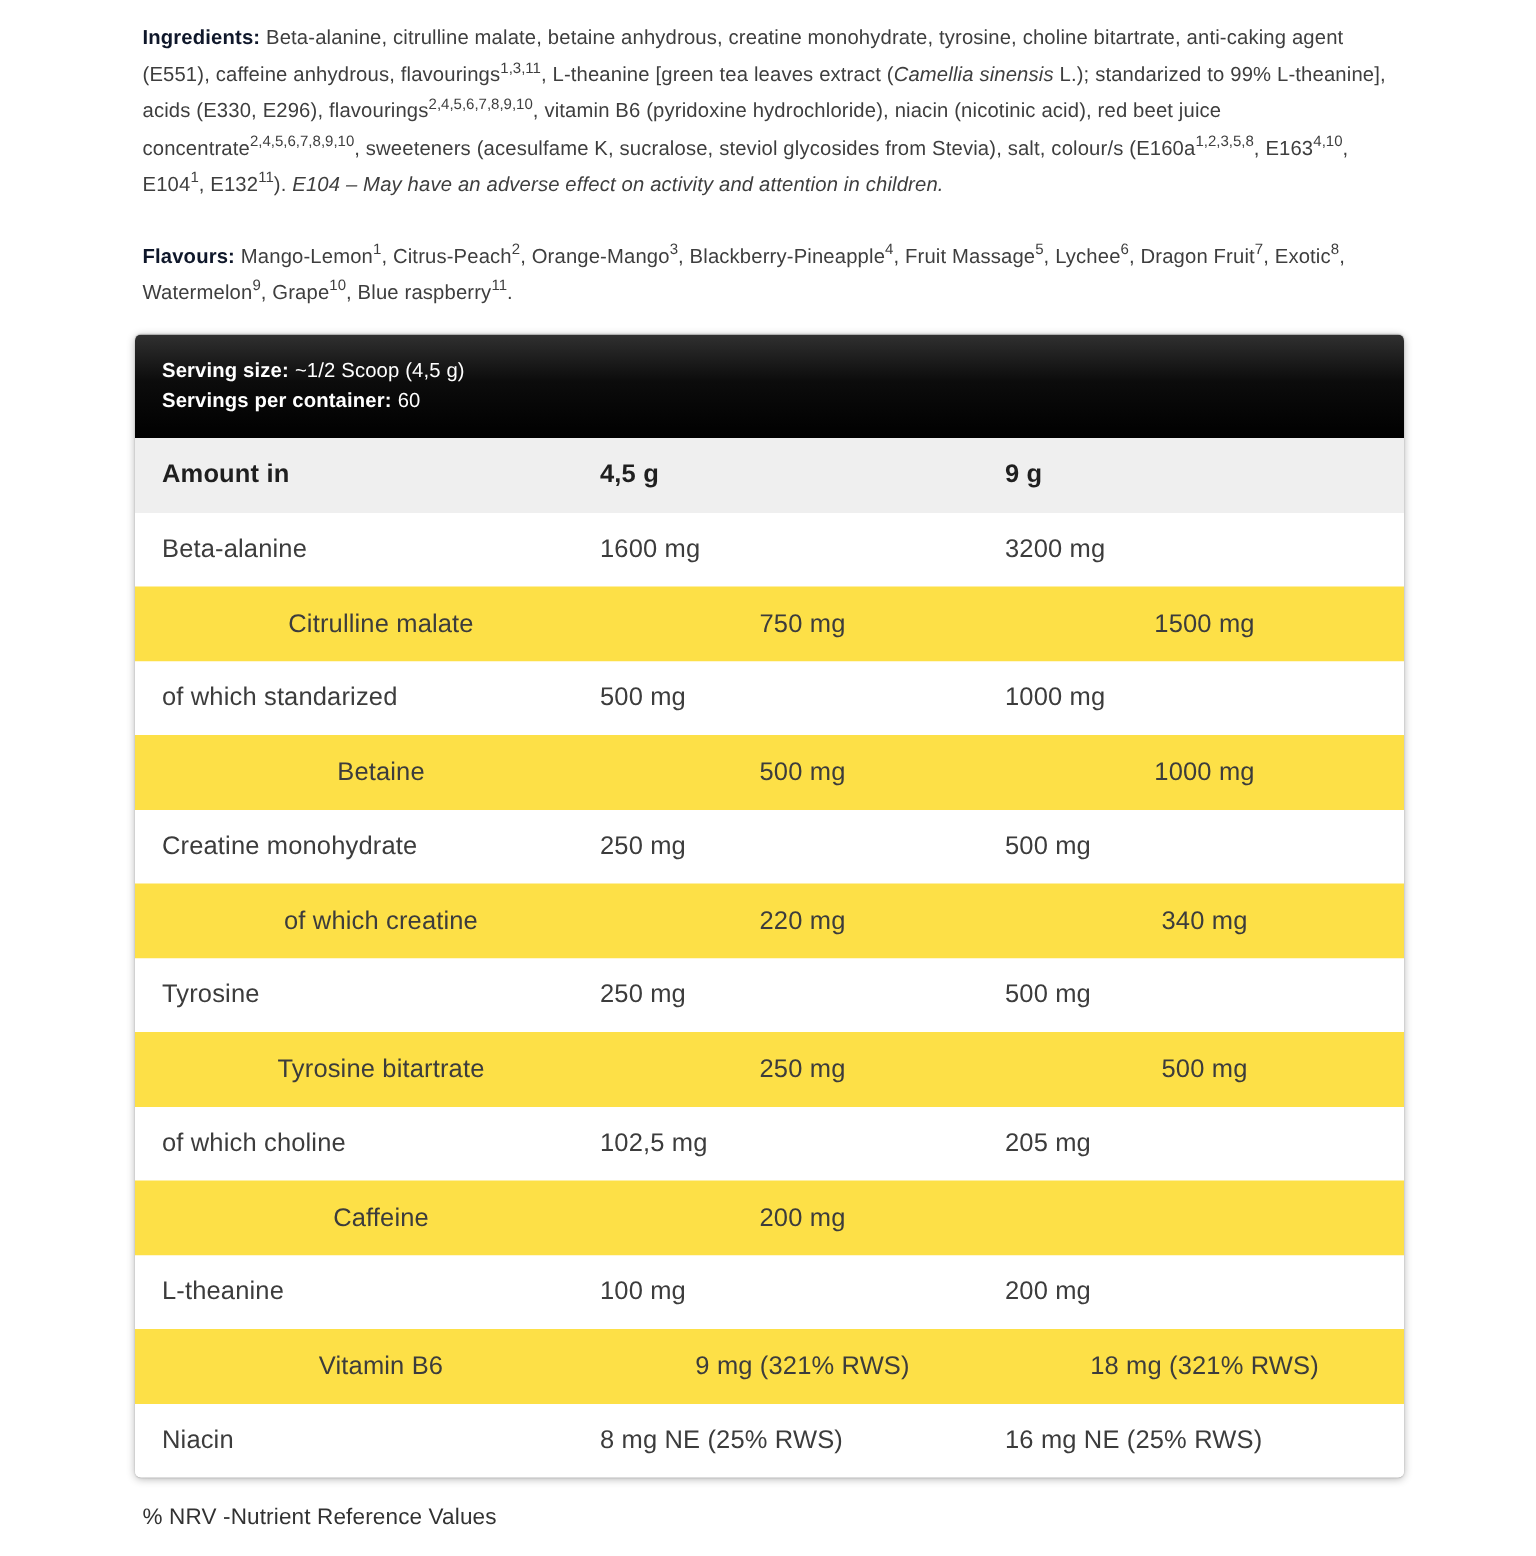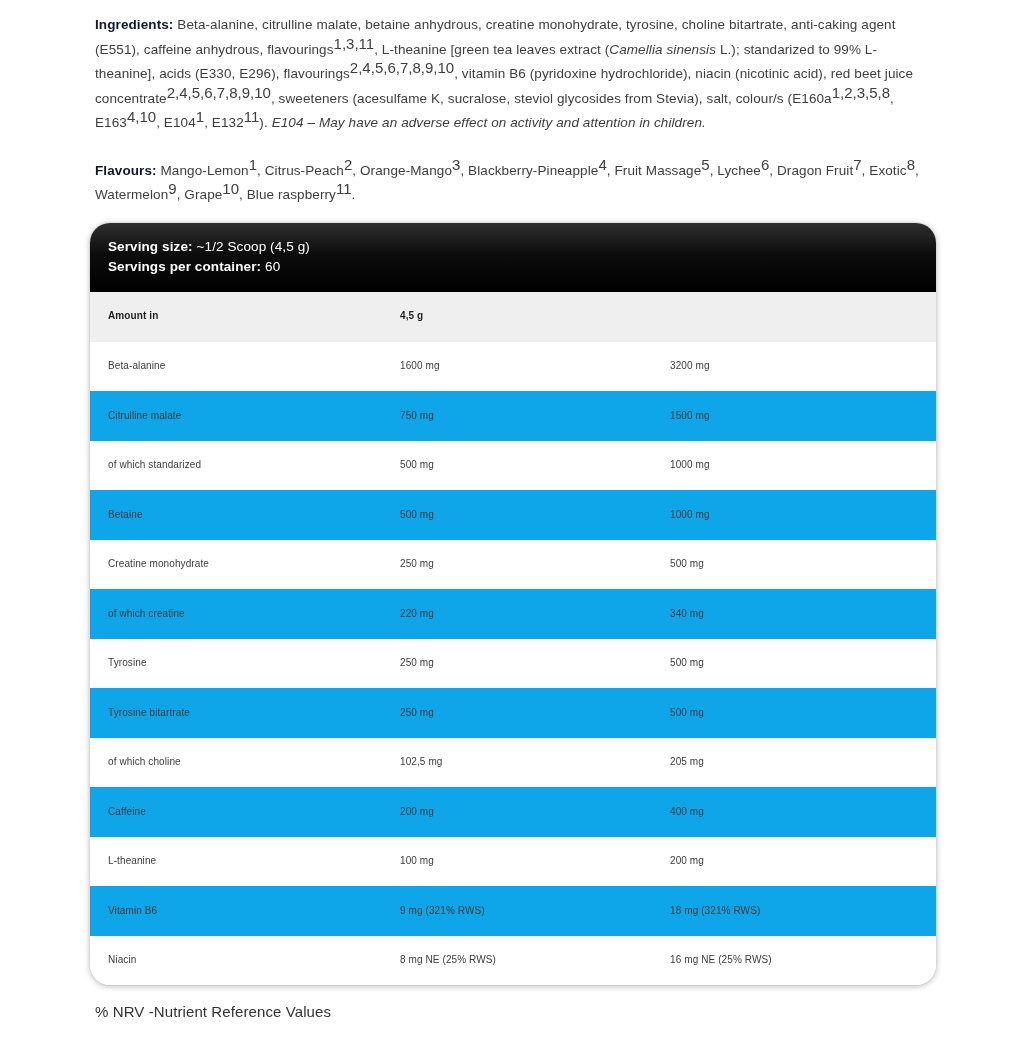--- a/index.html
+++ b/index.html
@@ -2,42 +2,42 @@
 <html><head>
 <meta charset="utf-8">
 <style>
   html,body { margin:0; padding:0; background:#ffffff; }
   body { width:1024px; height:1037px; font-family:"Liberation Sans", sans-serif; overflow:hidden; }
   .page { padding:13px 88px 0 95px; color:#3e3e3e; font-size:13.5px; line-height:24.5px; letter-spacing:0.1px; }
   .para { margin:0 0 23px 0; text-align:left; }
   .para.flavours { margin-bottom:15px; }
   .bold { font-weight:bold; color:#0f172a; }
   .italic { font-style:italic; }
-  sup { font-size:15px; line-height:0; letter-spacing:0; }
+  sup { font-size:10px; line-height:0; letter-spacing:0; }
 
   .facts-card {
     margin-left:-5px; width:846px;
-    border-radius:20px; overflow:hidden;
+    border-radius:4px; overflow:hidden;
     box-shadow:0 1px 6px rgba(0,0,0,0.30), 0 0 1px rgba(0,0,0,0.25);
     background:#fff;
   }
   .facts-header {
     background:linear-gradient(180deg,#303030 0%,#0c0c0c 45%,#000 100%);
     color:#ffffff; padding:14px 18px; font-size:13.5px; line-height:20.5px;
   }
   .serving-line .lbl { font-weight:bold; color:#fff; }
   .serving-line .val { margin-left:4px; font-weight:normal; }
 
   .facts-row {
     display:grid; grid-template-columns:292px 270px auto;
     align-items:center; padding-left:18px;
-    height:49.5px; background:#ffffff; color:#3c3c3c; font-size:10px;
+    height:49.5px; background:#ffffff; color:#3c3c3c; font-size:17px;
   }
   .facts-row.head { background:#efefef; font-weight:bold; color:#1f1f1f; height:50px; }
-  .facts-row.alt { background:#0ea5e9; }
+  .facts-row.alt { background:#fde047;text-align:center; }
   .cell { display:block; }
 
   .footnote { margin:15px 0 0 0; color:#323232; font-size:15px; }
 </style>
 </head>
 <body>
 
 <div class="page">
 
   <p class="para"><span class="bold">Ingredients:</span><span> Beta-alanine, citrulline malate, betaine anhydrous, creatine monohydrate, tyrosine, choline bitartrate, anti-caking agent (E551), caffeine anhydrous, flavourings</span><sup>1,3,11</sup><span>, L-theanine [green tea leaves extract (</span><span class="italic">Camellia sinensis</span><span> L.); standarized to 99% L-theanine], acids (E330, E296), flavourings</span><sup>2,4,5,6,7,8,9,10</sup><span>, vitamin B6 (pyridoxine hydrochloride), niacin (nicotinic acid), red beet juice concentrate</span><sup>2,4,5,6,7,8,9,10</sup><span>, sweeteners (acesulfame K, sucralose, steviol glycosides from Stevia), salt, colour/s (E160a</span><sup>1,2,3,5,8</sup><span>, E163</span><sup>4,10</sup><span>, E104</span><sup>1</sup><span>, E132</span><sup>11</sup><span>). </span><span class="italic">E104 – May have an adverse effect on activity and attention in children.</span></p>
@@ -52,20 +52,21 @@
       </div>
       <div class="serving-line">
         <span class="lbl">Servings per container:</span><span class="val">60</span>
       </div>
     </div>
 
     <div>
       <div class="facts-row head">
         <span class="cell">Amount in</span>
         <span class="cell">4,5 g</span>
+        <span class="cell">9 g</span>
       </div>
       <div>
           <div class="facts-row">
     <span class="cell">Beta-alanine</span>
     <span class="cell">1600 mg</span>
     <span class="cell">3200 mg</span>
   </div>
           <div class="facts-row alt">
     <span class="cell">Citrulline malate</span>
     <span class="cell">750 mg</span>
@@ -102,21 +103,20 @@
     <span class="cell">500 mg</span>
   </div>
           <div class="facts-row">
     <span class="cell">of which choline</span>
     <span class="cell">102,5 mg</span>
     <span class="cell">205 mg</span>
   </div>
           <div class="facts-row alt">
     <span class="cell">Caffeine</span>
     <span class="cell">200 mg</span>
-    <span class="cell">400 mg</span>
   </div>
           <div class="facts-row">
     <span class="cell">L-theanine</span>
     <span class="cell">100 mg</span>
     <span class="cell">200 mg</span>
   </div>
           <div class="facts-row alt">
     <span class="cell">Vitamin B6</span>
     <span class="cell">9 mg (321% RWS)</span>
     <span class="cell">18 mg (321% RWS)</span>

